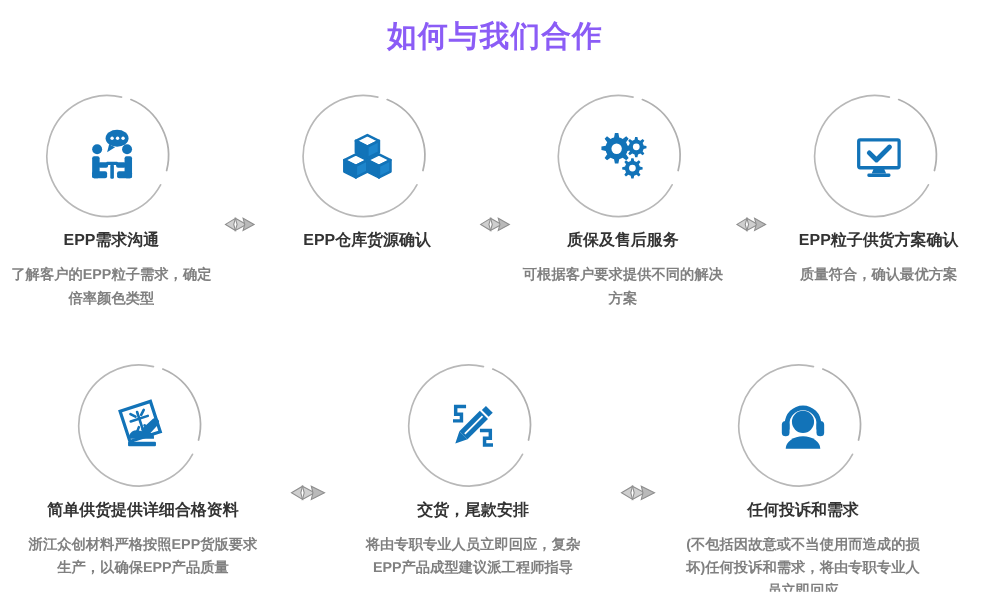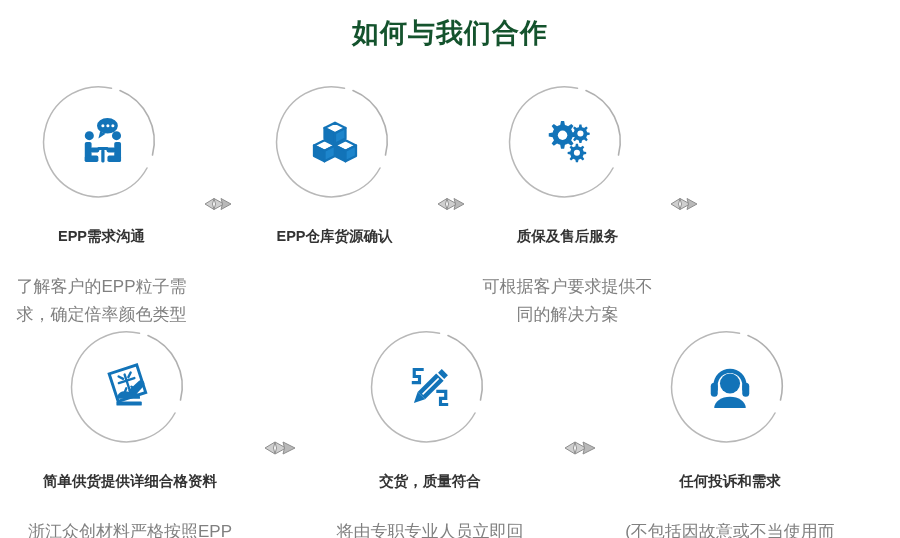--- a/index.html
+++ b/index.html
@@ -22,21 +22,21 @@
     width: 900px;
     height: 538px;
     position: relative;
   }
 
   
   .page-title {
     text-align: center;
     font-size: 27px;
     font-weight: bold;
-    color: #14532d;
+    color: #8b5cf6;
     letter-spacing: 1px;
     padding-top: 17px;
     line-height: 1.2;
   }
 
   
   .row {
     position: absolute;
     left: 0;
     width: 900px;
@@ -45,21 +45,20 @@
   }
 
   .row-1 { top: 82px; }
   .row-2 { top: 327px; }
 
   .step {
     position: relative;
     display: flex;
     flex-direction: column;
     align-items: center;
-    gap: 17px;
   }
 
   .row-1 .step { width: 203px; }
   .row-2 .step { width: 260px; }
 
   
   .arrow-sep {
     display: flex;
     align-items: flex-start;
     justify-content: center;
@@ -98,25 +97,26 @@
     margin-top: 8px;
     font-size: 14.5px;
     font-weight: bold;
     color: #333333;
     text-align: center;
     line-height: 1.35;
     white-space: nowrap;
   }
   .step-desc {
     margin-top: 9px;
-    font-size: 17px;
+    font-size: 13px;
     color: #808080;
     text-align: center;
     line-height: 1.65;
     width: 182px;
+    font-weight: bold;
   }
   .row-2 .step-desc { width: 216px; }
 </style>
 </head>
 <body>
 
 <div class="page">
 
   <h1 class="page-title">如何与我们合作</h1>
 
@@ -219,20 +219,40 @@
     </div>
 
     <div class="arrow-sep">
       <svg class="arrow-glyph" width="30" height="16" viewBox="0 0 30 16">
         <path d="M2 8 L11 2.5 L9.5 8 L11 13.5 Z" fill="#cfcfcf" stroke="#8e8e8e" stroke-width="1"></path>
         <path d="M11 2.5 L21 8 L11 13.5 L12.5 8 Z" fill="#cfcfcf" stroke="#8e8e8e" stroke-width="1"></path>
         <path d="M18 2.5 L28 8 L18 13.5 L19.5 8 Z" fill="#b9b9b9" stroke="#8e8e8e" stroke-width="1"></path>
       </svg>
     </div>
 
+    <div class="step">
+      <div class="icon-ring">
+        <svg class="ring-svg" viewBox="0 0 120 120">
+          <path d="M 78 8.5 A 55 55 0 0 1 110.5 73" fill="none" stroke="#b0b0b0" stroke-width="1.6" stroke-linecap="round"></path>
+          <path d="M 105 86 A 55 55 0 1 1 69.5 6.3" fill="none" stroke="#b8b8b8" stroke-width="1.5" stroke-linecap="round"></path>
+        </svg>
+        <div class="icon-art">
+          <svg viewBox="0 0 64 64" width="56" height="56">
+            <g fill="none" stroke="#1273B8" stroke-width="3.4" stroke-linejoin="round">
+              <rect x="11" y="15" width="42" height="29" rx="1.5"></rect>
+            </g>
+            <path d="M22 28.5 L29.5 36 L43 22.5" fill="none" stroke="#1273B8" stroke-width="5" stroke-linecap="round" stroke-linejoin="round"></path>
+            <path d="M27 44 L37 44 L39.5 50 L24.5 50 Z" fill="#1273B8"></path>
+            <rect x="20" y="50" width="24" height="3.6" rx="1.5" fill="#1273B8"></rect>
+          </svg>
+        </div>
+      </div>
+      <div class="step-title">EPP粒子供货方案确认</div>
+      <div class="step-desc">质量符合，确认最优方案</div>
+    </div>
 
   </div>
 
   <div class="row row-2">
 
     <div class="step">
       <div class="icon-ring">
         <svg class="ring-svg" viewBox="0 0 120 120">
           <path d="M 78 8.5 A 55 55 0 0 1 110.5 73" fill="none" stroke="#b0b0b0" stroke-width="1.6" stroke-linecap="round"></path>
           <path d="M 105 86 A 55 55 0 1 1 69.5 6.3" fill="none" stroke="#b8b8b8" stroke-width="1.5" stroke-linecap="round"></path>
@@ -284,21 +304,21 @@
             </g>
             <g stroke="#1273B8" stroke-width="3.6" fill="none" stroke-linecap="square">
               <path d="M23 12 L14 12 L14 20 L20 20 L20 27 L13 27"></path>
             </g>
             <g stroke="#1273B8" stroke-width="3.6" fill="none" stroke-linecap="square">
               <path d="M41 37 L50 37 L50 45 L44 45 L44 52 L51 52"></path>
             </g>
           </svg>
         </div>
       </div>
-      <div class="step-title">交货，质量符合</div>
+      <div class="step-title">交货，尾款安排</div>
       <div class="step-desc">将由专职专业人员立即回应，复杂EPP产品成型建议派工程师指导</div>
     </div>
 
     <div class="arrow-sep">
       <svg class="arrow-glyph" width="34" height="18" viewBox="0 0 34 18">
         <path d="M2 9 L12 3 L10.5 9 L12 15 Z" fill="#cfcfcf" stroke="#8e8e8e" stroke-width="1"></path>
         <path d="M12 3 L23 9 L12 15 L13.5 9 Z" fill="#cfcfcf" stroke="#8e8e8e" stroke-width="1"></path>
         <path d="M20 3 L32 9 L20 15 L21.5 9 Z" fill="#b9b9b9" stroke="#8e8e8e" stroke-width="1"></path>
       </svg>
     </div>

